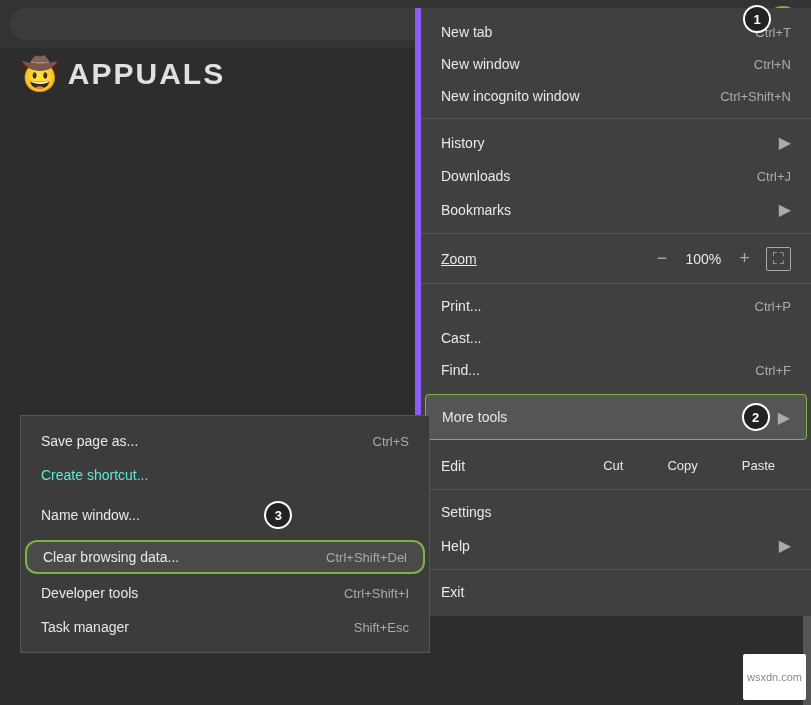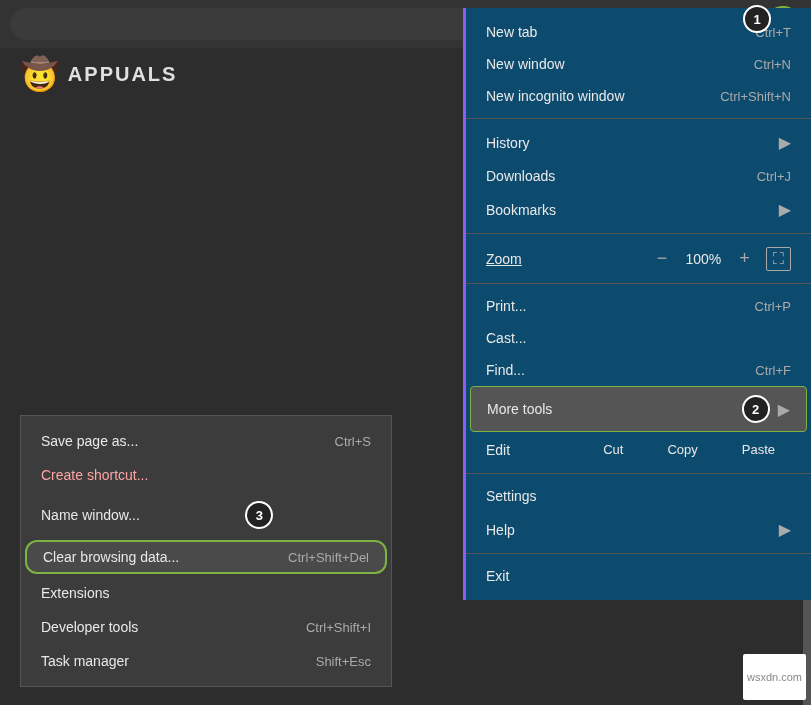--- a/index.html
+++ b/index.html
@@ -80,52 +80,52 @@
     
     .logo-area {
       position: absolute;
       top: 55px;
       left: 20px;
       display: flex;
       align-items: center;
     }
 
     .logo-text {
-      font-size: 20px;
+      font-size: 30px;
       font-weight: bold;
       color: #e0e0e0;
       letter-spacing: 2px;
     }
 
     
     .main-menu {
       position: absolute;
       top: 8px;
       right: 0;
-      width: 348px;
-      background: #0c4a6e;
-      border-left: 3px solid #8b5cf6;
+      width: 396px;
+      background: #404040;
+      border-left: 6px solid #8b5cf6;
       padding: 8px 0;
       z-index: 50;
     }
 
     .menu-item {
       display: flex;
       align-items: center;
       justify-content: space-between;
       padding: 8px 20px;
       cursor: pointer;
       white-space: nowrap;
     }
 
     .menu-item.highlighted {
       background: #555;
       border: 1px solid #7cb342;
       border-radius: 4px;
-      margin: 0 4px;
+      margin: 8px 4px;
       padding: 8px 16px;
     }
 
     .menu-item-label {
       color: #e8e8e8;
     }
 
     .menu-item-shortcut {
       color: #aaa;
       font-size: 13px;
@@ -183,21 +183,21 @@
       padding: 4px 16px;
       border-radius: 3px;
       font-size: 13px;
     }
 
     
     .sub-menu {
       position: absolute;
       top: 415px;
       left: 20px;
-      width: 372px;
+      width: 410px;
       background: #3c3c3c;
       border: 1px solid #555;
       padding: 8px 0;
       z-index: 60;
     }
 
     .sub-menu-item {
       display: flex;
       align-items: center;
       justify-content: space-between;
@@ -207,21 +207,21 @@
 
     .sub-menu-item.highlighted {
       background: #4a4a4a;
       border: 2px solid #7cb342;
       border-radius: 12px;
       margin: 2px 4px;
       padding: 7px 16px;
     }
 
     .sub-menu-item-label { color: #e8e8e8; }
-    .sub-menu-item-label.disabled { color: #fca5a5; }
+    .sub-menu-item-label.disabled { color: #5eead4; }
     .sub-menu-item-shortcut { color: #aaa; font-size: 13px; }
 
     
     .watermark {
       position: absolute;
       bottom: 5px;
       right: 5px;
       font-size: 11px;
       color: #888;
       background: #fff;
@@ -379,24 +379,20 @@
       <span>3</span>
     </div>
     <span class="sub-menu-item-shortcut"></span>
   </div>
 
   <div class="sub-menu-item highlighted">
     <span class="sub-menu-item-label">Clear browsing data...</span>
     <span class="sub-menu-item-shortcut">Ctrl+Shift+Del</span>
   </div>
 
-  <div class="sub-menu-item">
-    <span class="sub-menu-item-label">Extensions</span>
-    <span class="sub-menu-item-shortcut"></span>
-  </div>
 
   <div class="sub-menu-item">
     <span class="sub-menu-item-label">Developer tools</span>
     <span class="sub-menu-item-shortcut">Ctrl+Shift+I</span>
   </div>
 
   <div class="sub-menu-item">
     <span class="sub-menu-item-label">Task manager</span>
     <span class="sub-menu-item-shortcut">Shift+Esc</span>
   </div>

